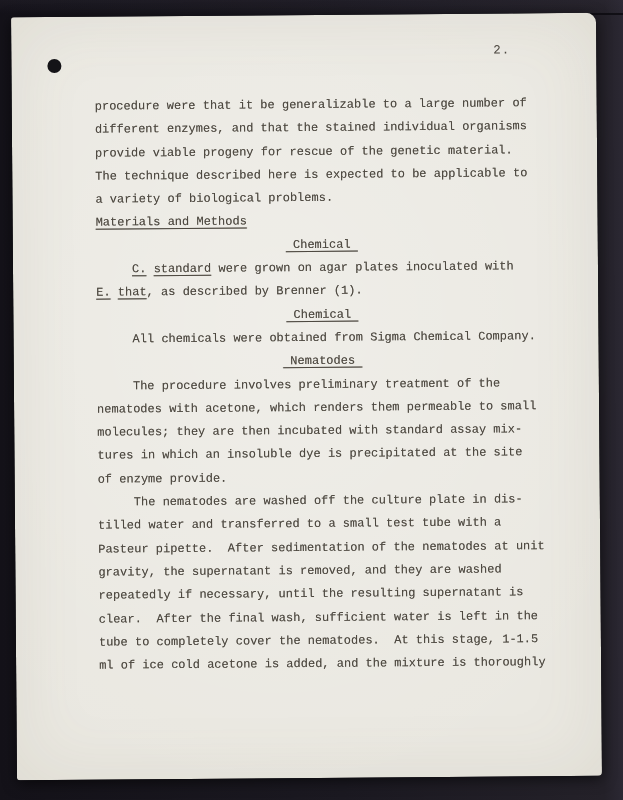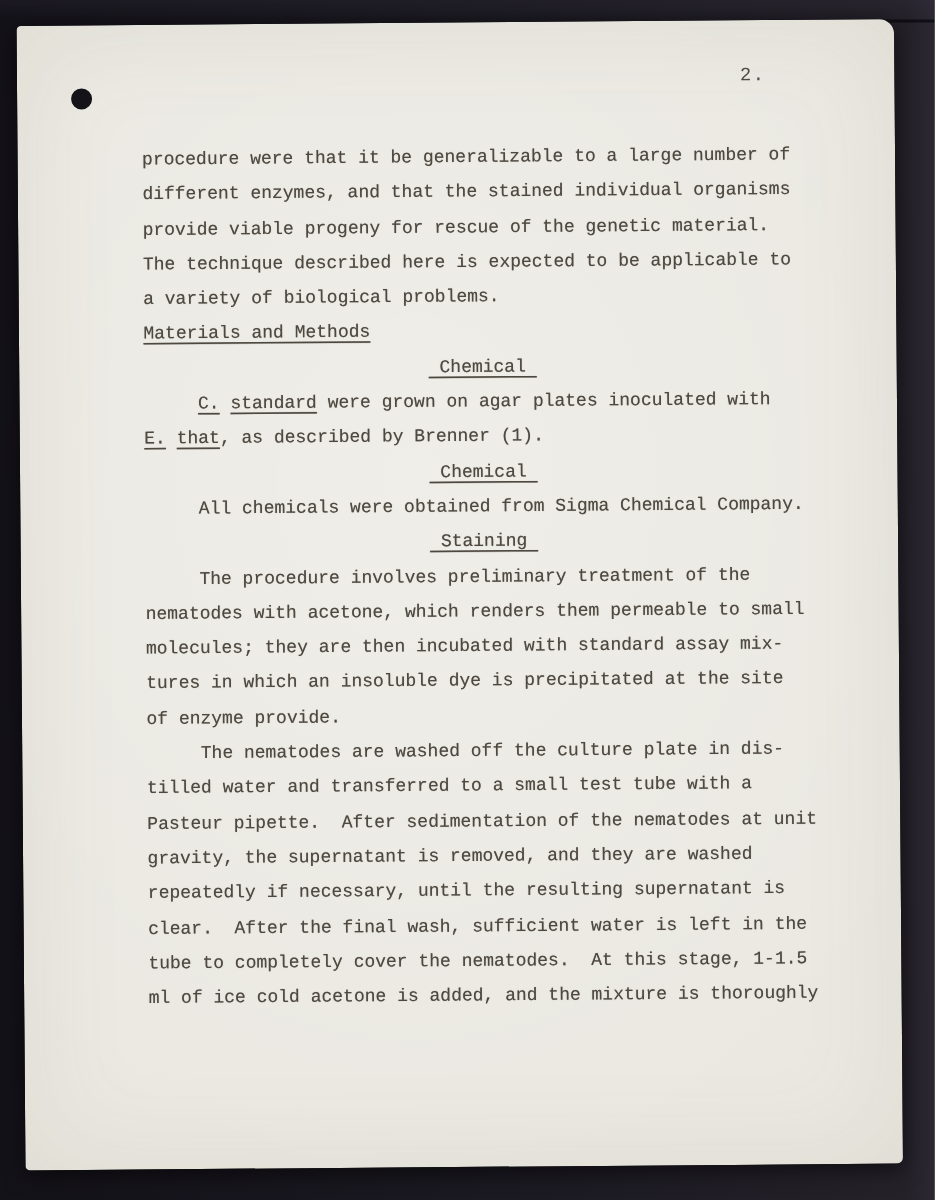--- a/index.html
+++ b/index.html
@@ -76,21 +76,21 @@
         <div class="line"><span>different enzymes, and that the stained individual organisms</span></div>
         <div class="line"><span>provide viable progeny for rescue of the genetic material.</span></div>
         <div class="line"><span>The technique described here is expected to be applicable to</span></div>
         <div class="line"><span>a variety of biological problems.</span></div>
         <div class="line"><span class="u">Materials and Methods</span></div>
         <div class="line center"><span class="u"> Chemical </span></div>
         <div class="line"><span>     </span><span class="u">C.</span><span> </span><span class="u">standard</span><span> were grown on agar plates inoculated with</span></div>
         <div class="line"><span class="u">E.</span><span> </span><span class="u">that</span><span>, as described by Brenner (1).</span></div>
         <div class="line center"><span class="u"> Chemical </span></div>
         <div class="line"><span>     All chemicals were obtained from Sigma Chemical Company.</span></div>
-        <div class="line center"><span class="u"> Staining </span></div>
+        <div class="line center"><span class="u"> Nematodes </span></div>
         <div class="line"><span>     The procedure involves preliminary treatment of the</span></div>
         <div class="line"><span>nematodes with acetone, which renders them permeable to small</span></div>
         <div class="line"><span>molecules; they are then incubated with standard assay mix-</span></div>
         <div class="line"><span>tures in which an insoluble dye is precipitated at the site</span></div>
         <div class="line"><span>of enzyme provide.</span></div>
         <div class="line"><span>     The nematodes are washed off the culture plate in dis-</span></div>
         <div class="line"><span>tilled water and transferred to a small test tube with a</span></div>
         <div class="line"><span>Pasteur pipette.  After sedimentation of the nematodes at unit</span></div>
         <div class="line"><span>gravity, the supernatant is removed, and they are washed</span></div>
         <div class="line"><span>repeatedly if necessary, until the resulting supernatant is</span></div>

